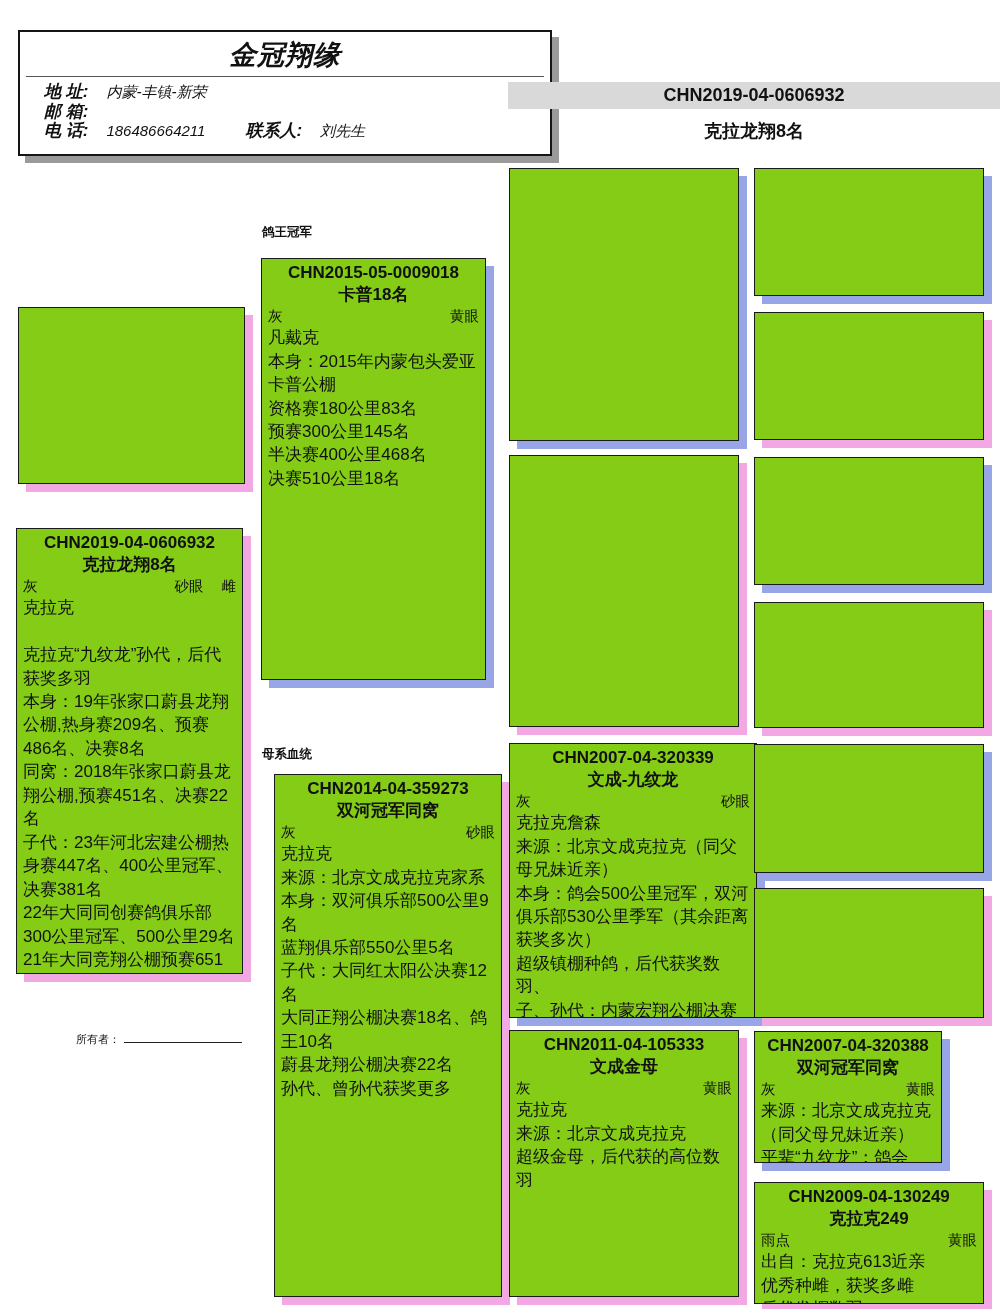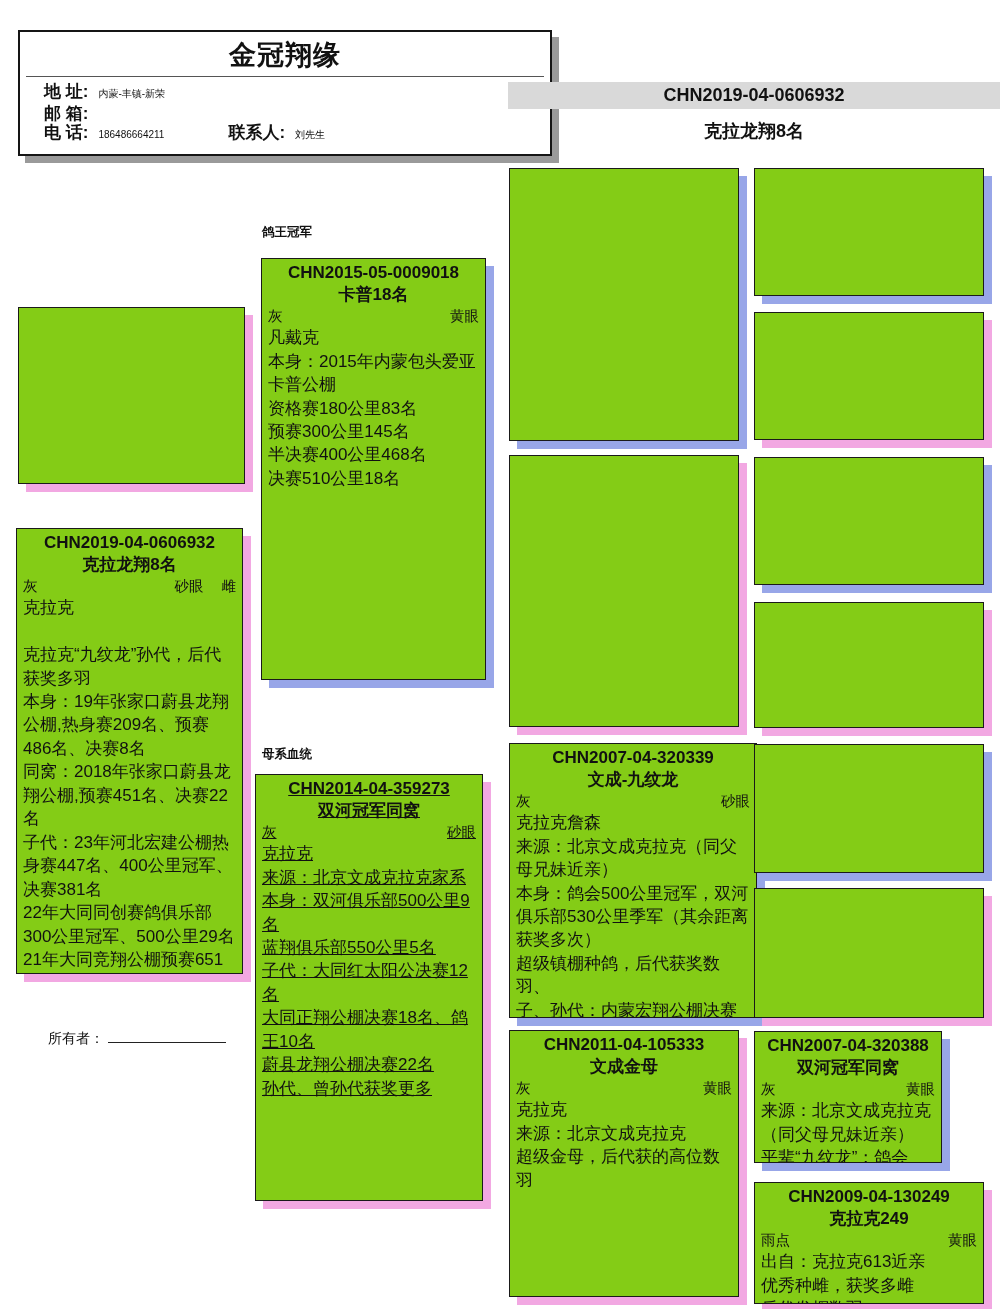--- a/index.html
+++ b/index.html
@@ -19,43 +19,44 @@
   .name-line  { font-weight:bold; font-size:17px; text-align:center; line-height:1.27; }
   .traits     { display:flex; justify-content:space-between; font-size:14.5px; line-height:1.38; margin-top:1px; }
   .traits .right { display:flex; gap:18px; }
   .pbody      { font-size:17px; line-height:1.38; white-space:pre-line; }
 
   
   .loft-card {
     position:absolute; left:18px; top:30px; width:534px; height:126px;
     background:#fff; border:2.5px solid #151515; box-sizing:border-box;
     box-shadow:7px 7px 0 0 var(--header-shadow,#9a9a9a);
+    font-style:italic;
   }
   .loft-title { font-size:27px; font-weight:bold; text-align:center; padding:5px 0 3px 0; letter-spacing:1px; }
   .loft-divider { border:none; border-top:1.5px solid #555; margin:0 6px; }
   .loft-rows { padding:5px 0 0 24px; }
   .loft-row  { display:flex; align-items:baseline; line-height:19.5px; }
   .loft-label { font-weight:bold; font-size:17px; white-space:pre; }
-  .loft-value { font-size:10px; margin-left:10px; }
-  .loft-label.second { margin-left:64px;text-align:right; }
+  .loft-value { font-size:15px; margin-left:18px; }
+  .loft-label.second { margin-left:40px;text-align:right; }
 
   
   .ring-bar {
     position:absolute; left:508px; top:82px; width:492px; height:27px;
     background:var(--bar-bg,#d9d9d9); text-align:center; line-height:27px;
     font-size:18px; font-weight:bold;
   }
   .subject-name-heading {
     position:absolute; left:508px; top:119px; width:492px;
     text-align:center; font-size:18px; font-weight:bold;
   }
 
   .section-label { position:absolute; font-size:12.5px; font-weight:bold; }
 
-  .owner-line { position:absolute; left:48px; top:1028px; font-size:14px; }
+  .owner-line { position:absolute; left:76px; top:1028px; font-size:11px; }
   .owner-underline { display:inline-block; width:118px; height:14px; border-bottom:1.5px solid #222; margin-left:4px; }
 </style>
 </head>
 <body>
 
 <div class="page">
 
   <div class="loft-card">
     <div class="loft-title">金冠翔缘</div>
     <hr class="loft-divider">
@@ -119,21 +120,21 @@
     </div>
     <div class="pbody">凡戴克
 本身：2015年内蒙包头爱亚卡普公棚
 资格赛180公里83名
 预赛300公里145名
 半决赛400公里468名
 决赛510公里18名</div>
   </div>
 
   <div class="section-label" style="left:262px; top:746px;">母系血统</div>
-  <div class="pbox shadow-f" style="left:255px; top:774px; width:228px; height:427px;text-decoration:underline;">
+  <div class="pbox shadow-f" style="left:274px; top:774px; width:228px; height:523px;">
     <div class="ring-line">CHN2014-04-359273</div>
     <div class="name-line">双河冠军同窝</div>
     <div class="traits">
       <span>灰</span>
       <span class="right">
           <span>砂眼</span>
         </span>
     </div>
     <div class="pbody">克拉克
 来源：北京文成克拉克家系

